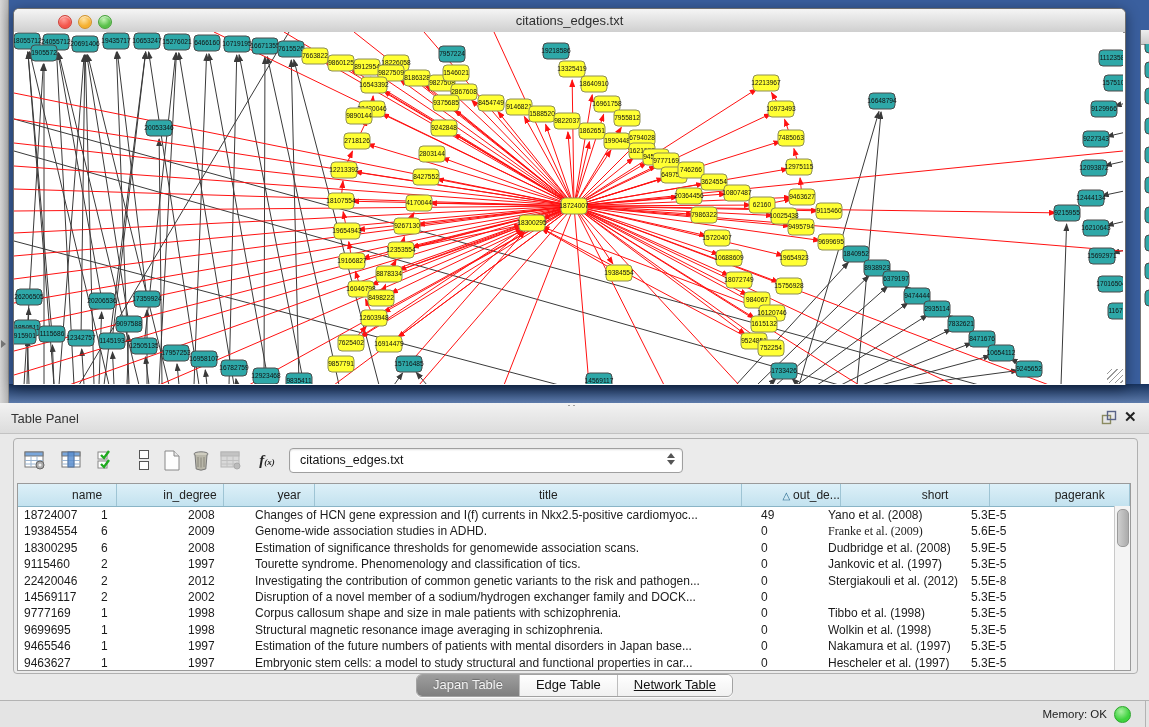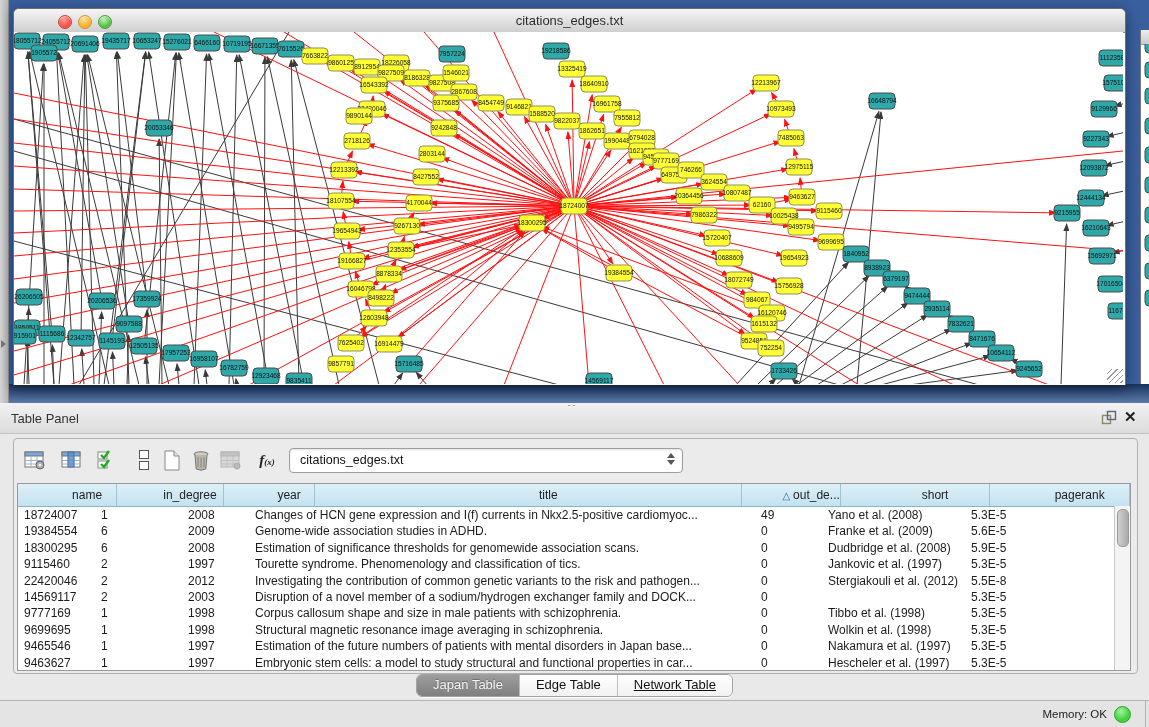--- a/index.html
+++ b/index.html
@@ -966,21 +966,21 @@
               <div class="td" style="width: 67px;">49</div>
               <div class="td" style="width: 143px;">Yano et al. (2008)</div>
               <div class="td" style="width: 130px;">5.3E-5</div>
             </div>
             <div class="trow">
               <div class="td" style="width: 77px;">19384554</div>
               <div class="td" style="width: 87px;">6</div>
               <div class="td" style="width: 67px;">2009</div>
               <div class="td" style="width: 506px;">Genome-wide association studies in ADHD.</div>
               <div class="td" style="width: 67px;">0</div>
-              <div class="td" style="width: 143px;">Franke et al. (2009)</div>
+              <div class="td" style="width: 143px; font-family: Liberation Serif, serif;">Franke et al. (2009)</div>
               <div class="td" style="width: 130px;">5.6E-5</div>
             </div>
             <div class="trow">
               <div class="td" style="width: 77px;">18300295</div>
               <div class="td" style="width: 87px;">6</div>
               <div class="td" style="width: 67px;">2008</div>
               <div class="td" style="width: 506px;">Estimation of significance thresholds for genomewide association scans.</div>
               <div class="td" style="width: 67px;">0</div>
               <div class="td" style="width: 143px;">Dudbridge et al. (2008)</div>
               <div class="td" style="width: 130px;">5.9E-5</div>
@@ -999,21 +999,21 @@
               <div class="td" style="width: 87px;">2</div>
               <div class="td" style="width: 67px;">2012</div>
               <div class="td" style="width: 506px;">Investigating the contribution of common genetic variants to the risk and pathogen...</div>
               <div class="td" style="width: 67px;">0</div>
               <div class="td" style="width: 143px;">Stergiakouli et al. (2012)</div>
               <div class="td" style="width: 130px;">5.5E-8</div>
             </div>
             <div class="trow">
               <div class="td" style="width: 77px;">14569117</div>
               <div class="td" style="width: 87px;">2</div>
-              <div class="td" style="width: 67px;">2003</div>
+              <div class="td" style="width: 67px;">2002</div>
               <div class="td" style="width: 506px;">Disruption of a novel member of a sodium/hydrogen exchanger family and DOCK...</div>
               <div class="td" style="width: 67px;">0</div>
               <div class="td" style="width: 143px; margin-top: 20px;">de Silva et al. (2003)</div>
               <div class="td" style="width: 130px;">5.3E-5</div>
             </div>
             <div class="trow">
               <div class="td" style="width: 77px;">9777169</div>
               <div class="td" style="width: 87px;">1</div>
               <div class="td" style="width: 67px;">1998</div>
               <div class="td" style="width: 506px;">Corpus callosum shape and size in male patients with schizophrenia.</div>

